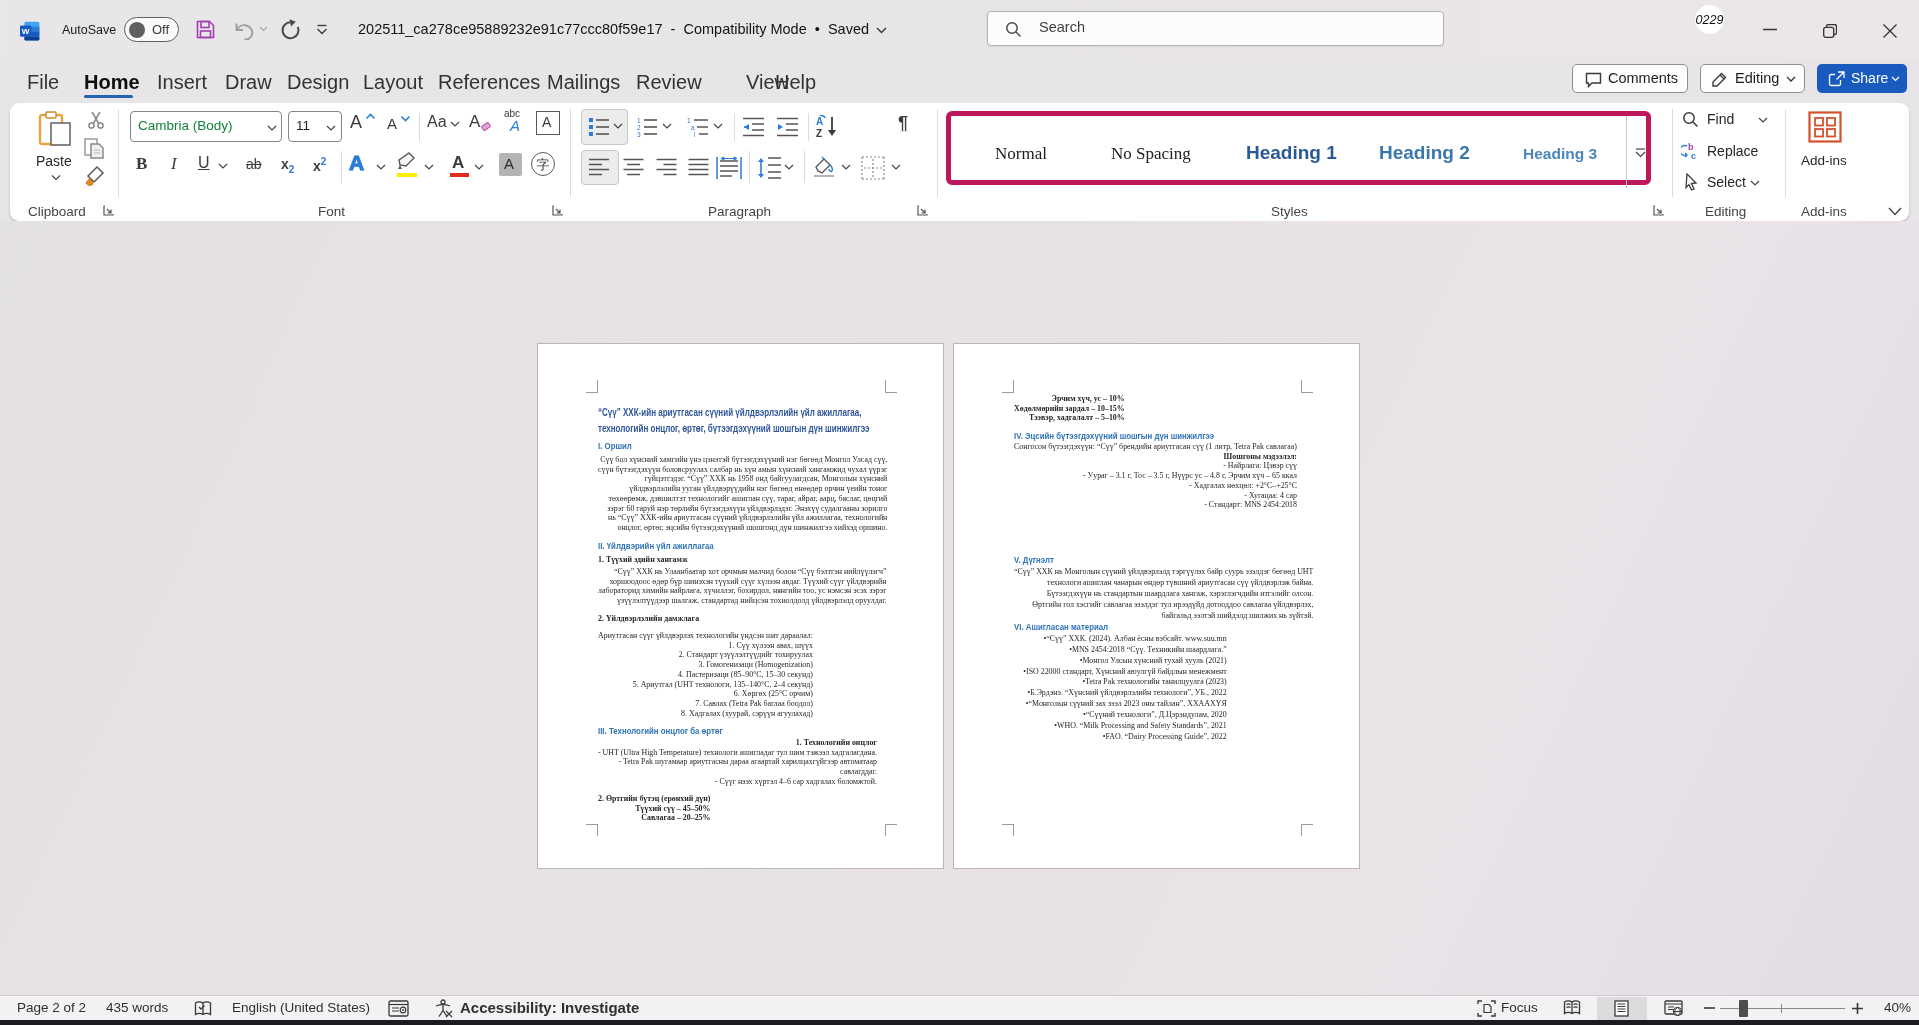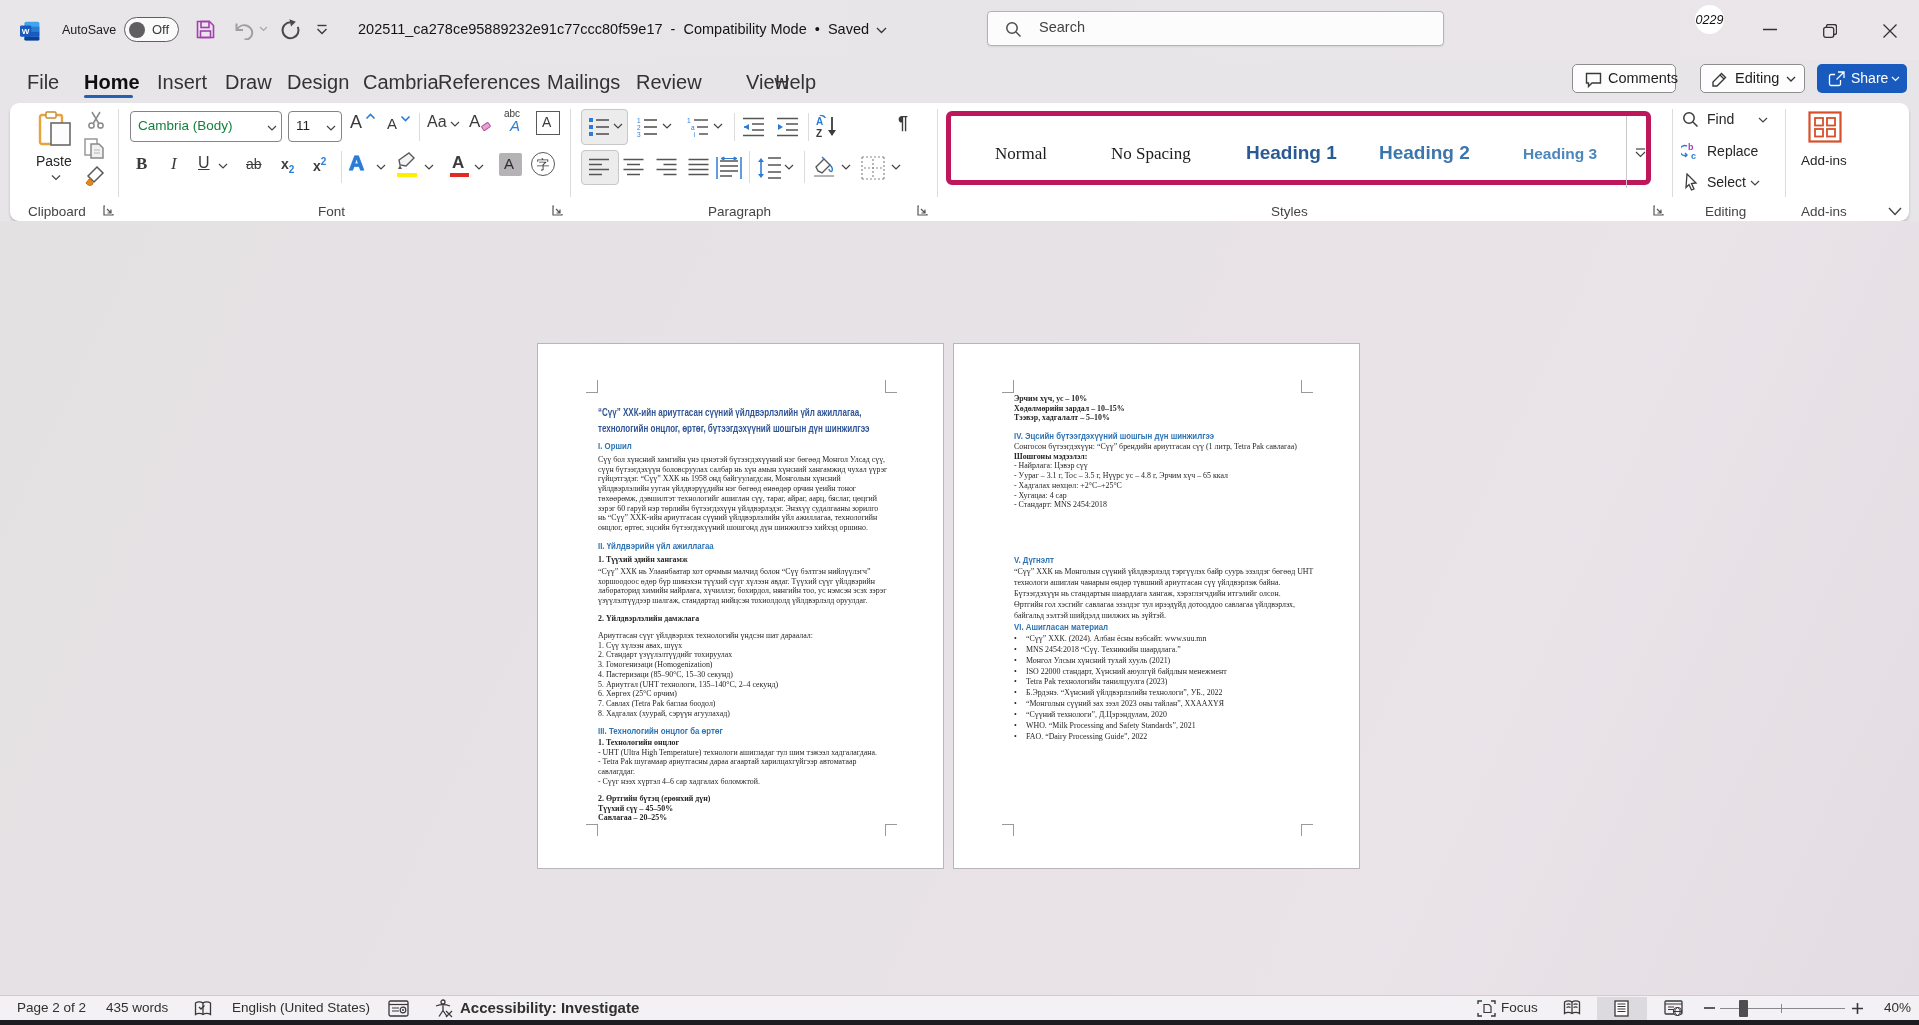--- a/index.html
+++ b/index.html
@@ -12,21 +12,21 @@
   .tab { position:absolute; top:11px; font-size:20px; color:#333; }
   #ribbon { position:absolute; left:10px; top:103px; width:1899px; height:118px; background:#fff; border-radius:9px; box-shadow:0 2px 3px rgba(0,0,0,0.18); }
   .vsep { position:absolute; width:1px; background:#dddbdd; }
   .glabel { position:absolute; font-size:13.5px; color:#444; top:101px; }
   .combo { position:absolute; border:1px solid #868386; border-radius:4px; background:#fff; }
   #canvas { position:absolute; left:0; top:221px; width:1919px; height:774px; background:linear-gradient(115deg,#e4e1e3 0%,#e7e2e6 45%,#eae3e8 75%,#e3dce2 100%); }
   .page { position:absolute; top:122px; width:407px; height:526px; background:#fff; border:1px solid #b9b6b9; }
   .crop { position:absolute; background:#9a9a9a; }
   .hd { position:absolute; font-family:"Liberation Sans",sans-serif; font-weight:bold; color:#2e74b5; font-size:9.8px; line-height:12px; white-space:nowrap; transform:scaleX(0.8); transform-origin:0 0; }
   .tb { position:absolute; font-family:"Liberation Serif",serif; font-size:7.9px; line-height:9.7px; color:#262626; }
-  .tb div { white-space:nowrap; }
+  .tb div { white-space:nowrap;text-align:right; }
   .b { font-weight:bold; }
   .bu { display:inline-block; width:12px; }
   #statusbar { position:absolute; left:0; top:995px; width:1919px; height:25px; background:#f3f1f3; border-top:1px solid #cfccd0; font-size:13.5px; color:#303030; }
   .sitem { position:absolute; top:4px; }
   #blackbar { position:absolute; left:0; top:1020px; width:1919px; height:5px; background:#1d1b20; }
   svg { display:block; }
 </style>
 </head>
 <body>
 
@@ -99,28 +99,28 @@
     <path d="M0.5 0.5 L13.5 13.5 M13.5 0.5 L0.5 13.5" stroke="#333" stroke-width="1.3"></path>
   </svg>
 </div>
 <div id="tabs">
   <div class="tab" style="left:27px;">File</div>
   <div class="tab" style="left:84px;font-weight:bold;color:#0f0f0f;">Home</div>
   <div class="abs" style="left:84px;top:35px;width:49px;height:3px;border-radius:2px;background:#2262b1;"></div>
   <div class="tab" style="left:157px;">Insert</div>
   <div class="tab" style="left:225px;">Draw</div>
   <div class="tab" style="left:287px;">Design</div>
-  <div class="tab" style="left:363px;">Cambria</div>
+  <div class="tab" style="left:363px;">Layout</div>
   <div class="tab" style="left:438px;">References</div>
   <div class="tab" style="left:547px;">Mailings</div>
   <div class="tab" style="left:636px;">Review</div>
   <div class="tab" style="left:746px;">View</div>
   <div class="tab" style="left:775px;">Help</div>
 
-  <div class="abs" style="left:1572px;top:4px;width:104px;height:29px;background:#fdfdfd;border:1px solid #8f8d8f;border-radius:5px;">
+  <div class="abs" style="left:1572px;top:4px;width:116px;height:29px;background:#fdfdfd;border:1px solid #8f8d8f;border-radius:5px;">
     <svg class="abs" style="left:12px;top:6.5px;" width="17" height="16" viewBox="0 0 17 16">
       <path d="M1.5 1.5 h14 v9.5 h-8.5 l-3.5 3.5 v-3.5 h-2 z" fill="none" stroke="#3a383a" stroke-width="1.4"></path>
     </svg>
     <div class="abs nw" style="left:35px;top:5px;font-size:14.5px;color:#1e1e1e;">Comments</div>
   </div>
 
   <div class="abs" style="left:1700px;top:4px;width:105px;height:29px;background:#fdfdfd;border:1px solid #8f8d8f;border-radius:5px;">
     <svg class="abs" style="left:10px;top:6px;" width="17" height="17" viewBox="0 0 17 17">
       <path d="M10.5 2.5 l4 4 L6 15 H2 v-4 z" fill="none" stroke="#3a383a" stroke-width="1.4"></path>
       <path d="M9 4 l4 4" stroke="#3a383a" stroke-width="1.2"></path>

